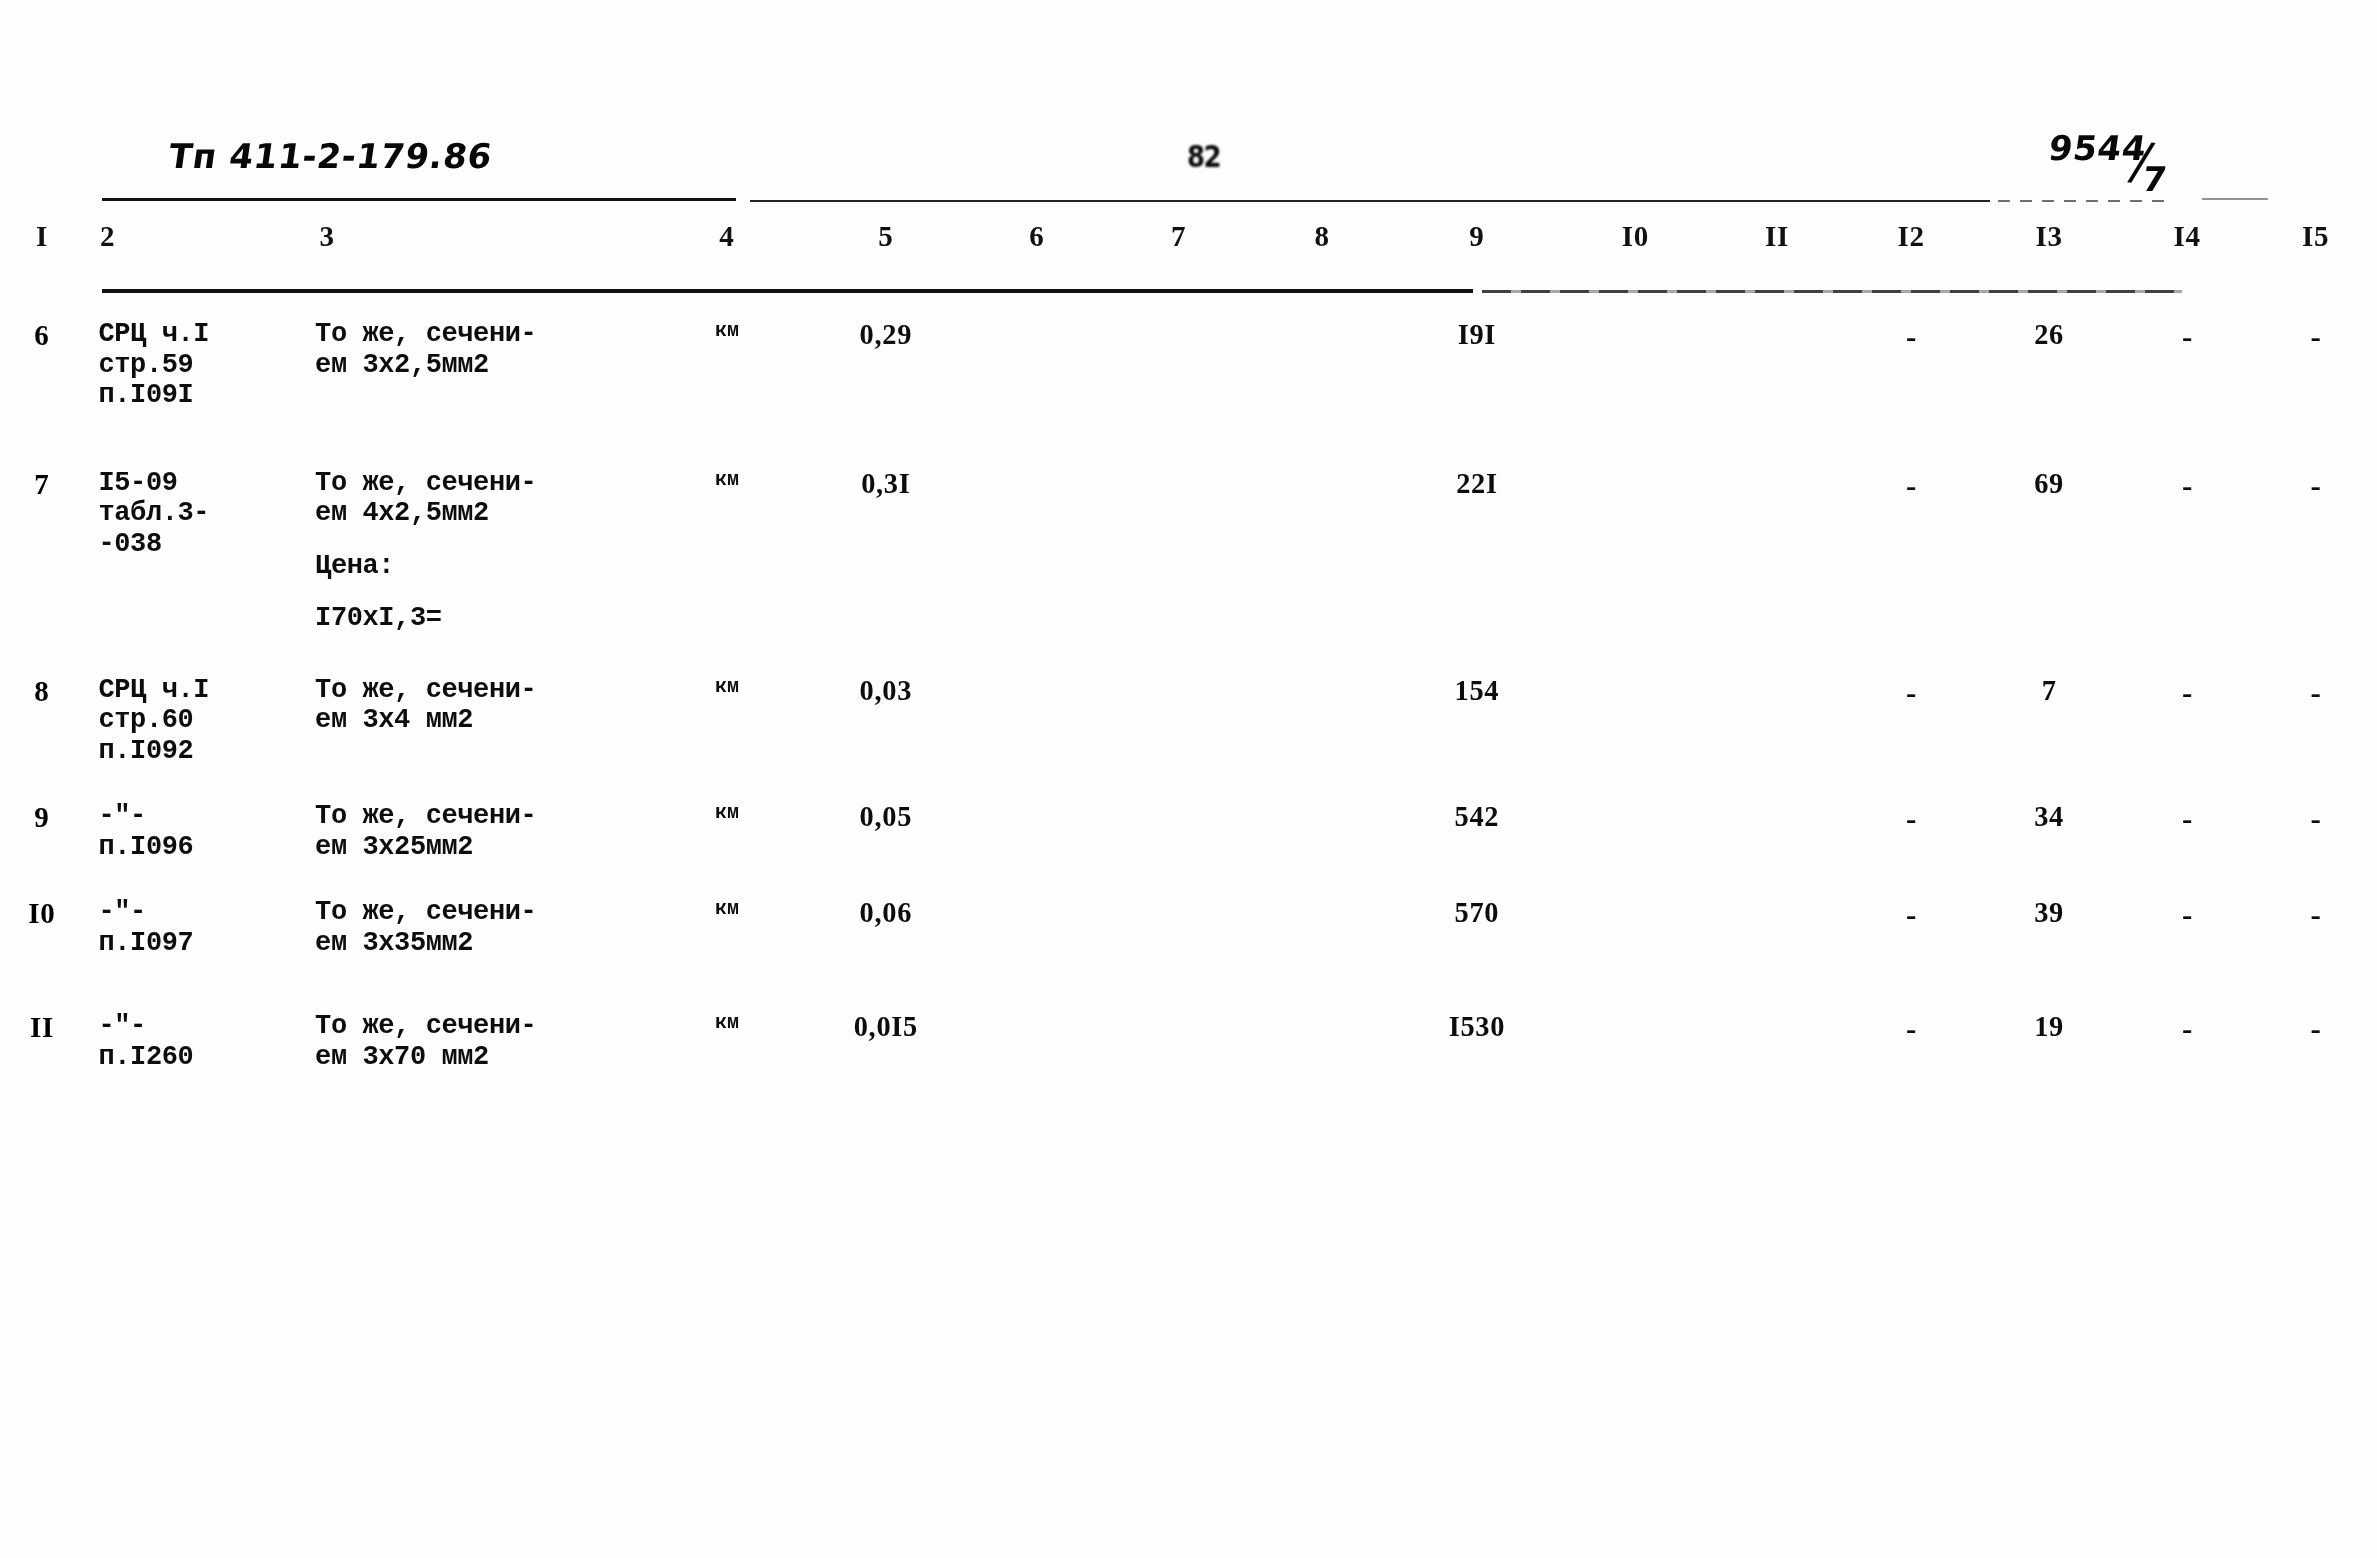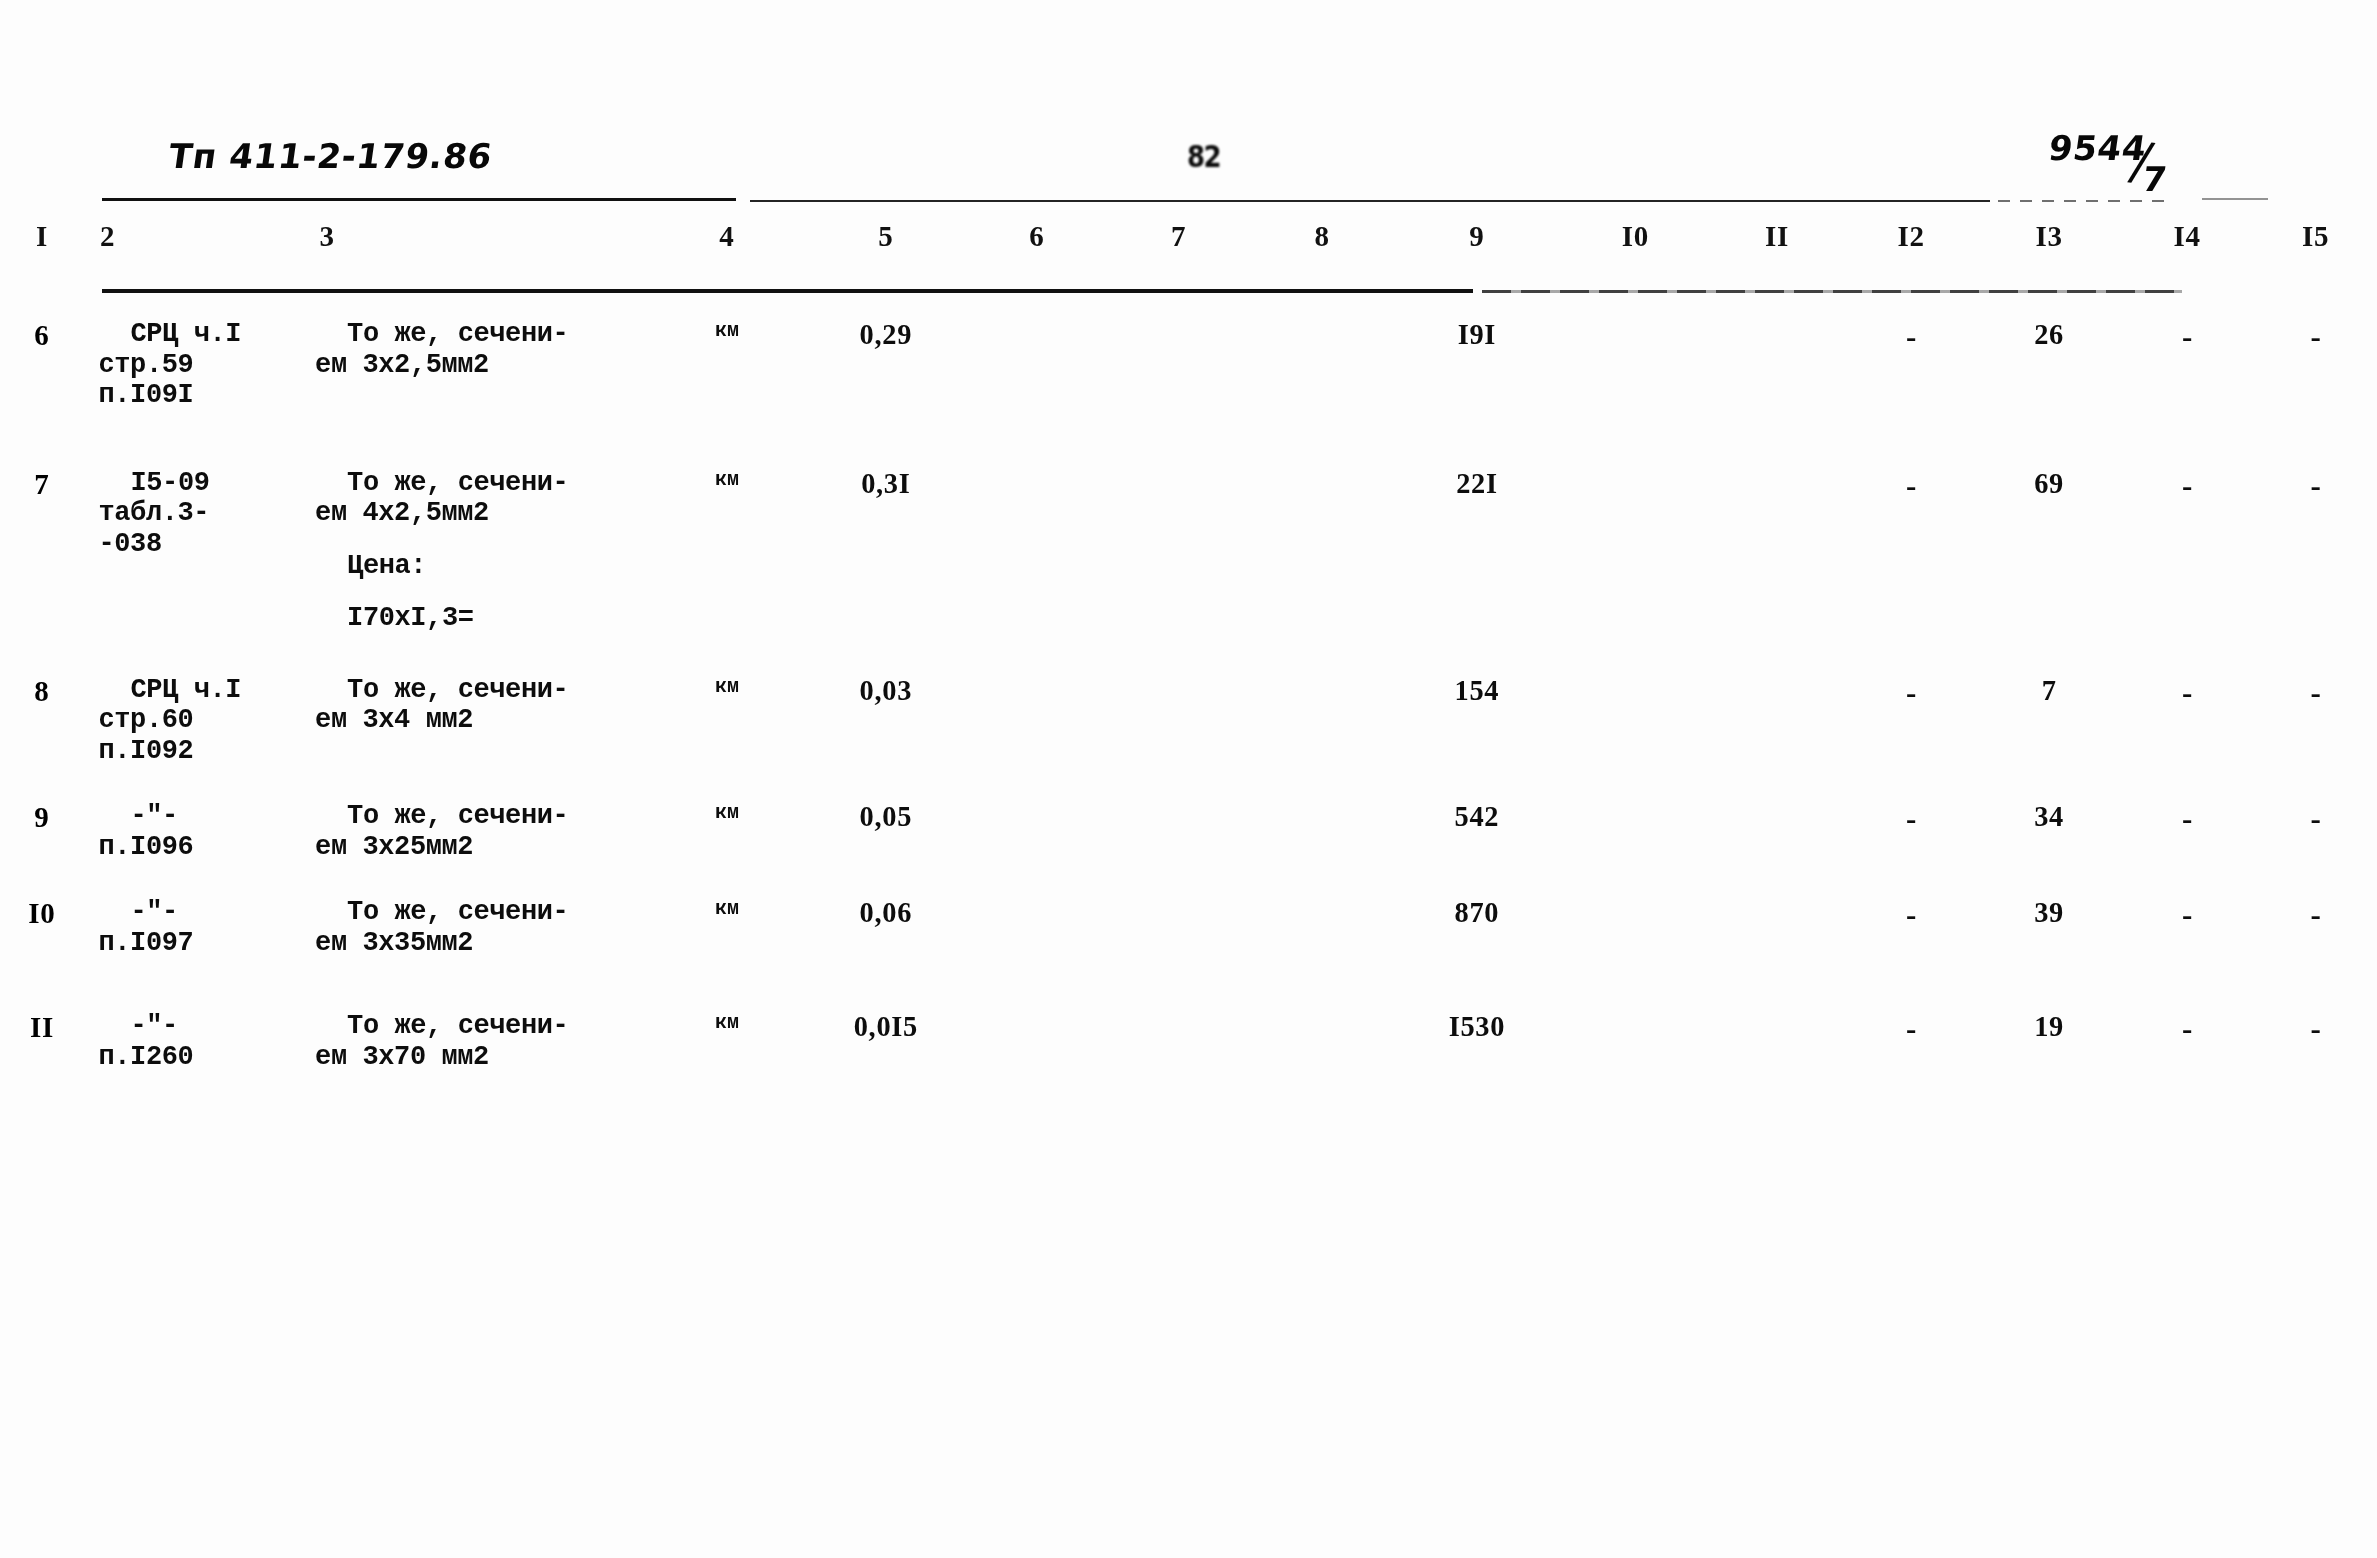--- a/index.html
+++ b/index.html
@@ -128,21 +128,20 @@
   .ta-l { text-align: left; }
 
   .cell-text {
     font-family: "Liberation Mono", monospace;
     font-size: 27px;
     font-weight: 700;
     line-height: 1.13;
     color: #0d0d0d;
     white-space: pre-line;
     letter-spacing: -0.4px;
-    margin-left: 32px;
   }
   .cell-num {
     font-family: "Liberation Serif", serif;
     font-size: 28.4px;
     font-weight: 700;
     color: #0d0d0d;
     letter-spacing: 0.7px;
     text-align: right;
   }
   .cell-unit {
@@ -348,21 +347,21 @@
       <td class="ta-c"><span class="rownum">I0</span></td>
       <td class="ta-l" style="padding-left:14.6px"><span class="cell-text">-"-
 п.I097</span></td>
       <td class="ta-l" style="padding-left:13px"><span class="cell-text">То же, сечени-
 ем 3х35мм2</span></td>
       <td class="ta-c v-mid"><span class="cell-unit">км</span></td>
       <td class="ta-c v-mid"><span class="cell-num">0,06</span></td>
       <td class="ta-c v-mid"><span class="cell-num"></span></td>
       <td class="ta-c v-mid"><span class="cell-num"></span></td>
       <td class="ta-c v-mid"><span class="cell-num"></span></td>
-      <td class="ta-c v-mid"><span class="cell-num">870</span></td>
+      <td class="ta-c v-mid"><span class="cell-num">570</span></td>
       <td class="ta-c v-mid"><span class="cell-num"></span></td>
       <td class="ta-c v-mid"><span class="cell-num"></span></td>
       <td class="ta-c v-mid"><span class="cell-dash">-</span></td>
       <td class="ta-c v-mid"><span class="cell-num">39</span></td>
       <td class="ta-c v-mid"><span class="cell-dash">-</span></td>
       <td class="ta-c v-mid"><span class="cell-dash">-</span></td>
     </tr>
 
     <tr>
           <td colspan="15" style="height:53px"></td>

